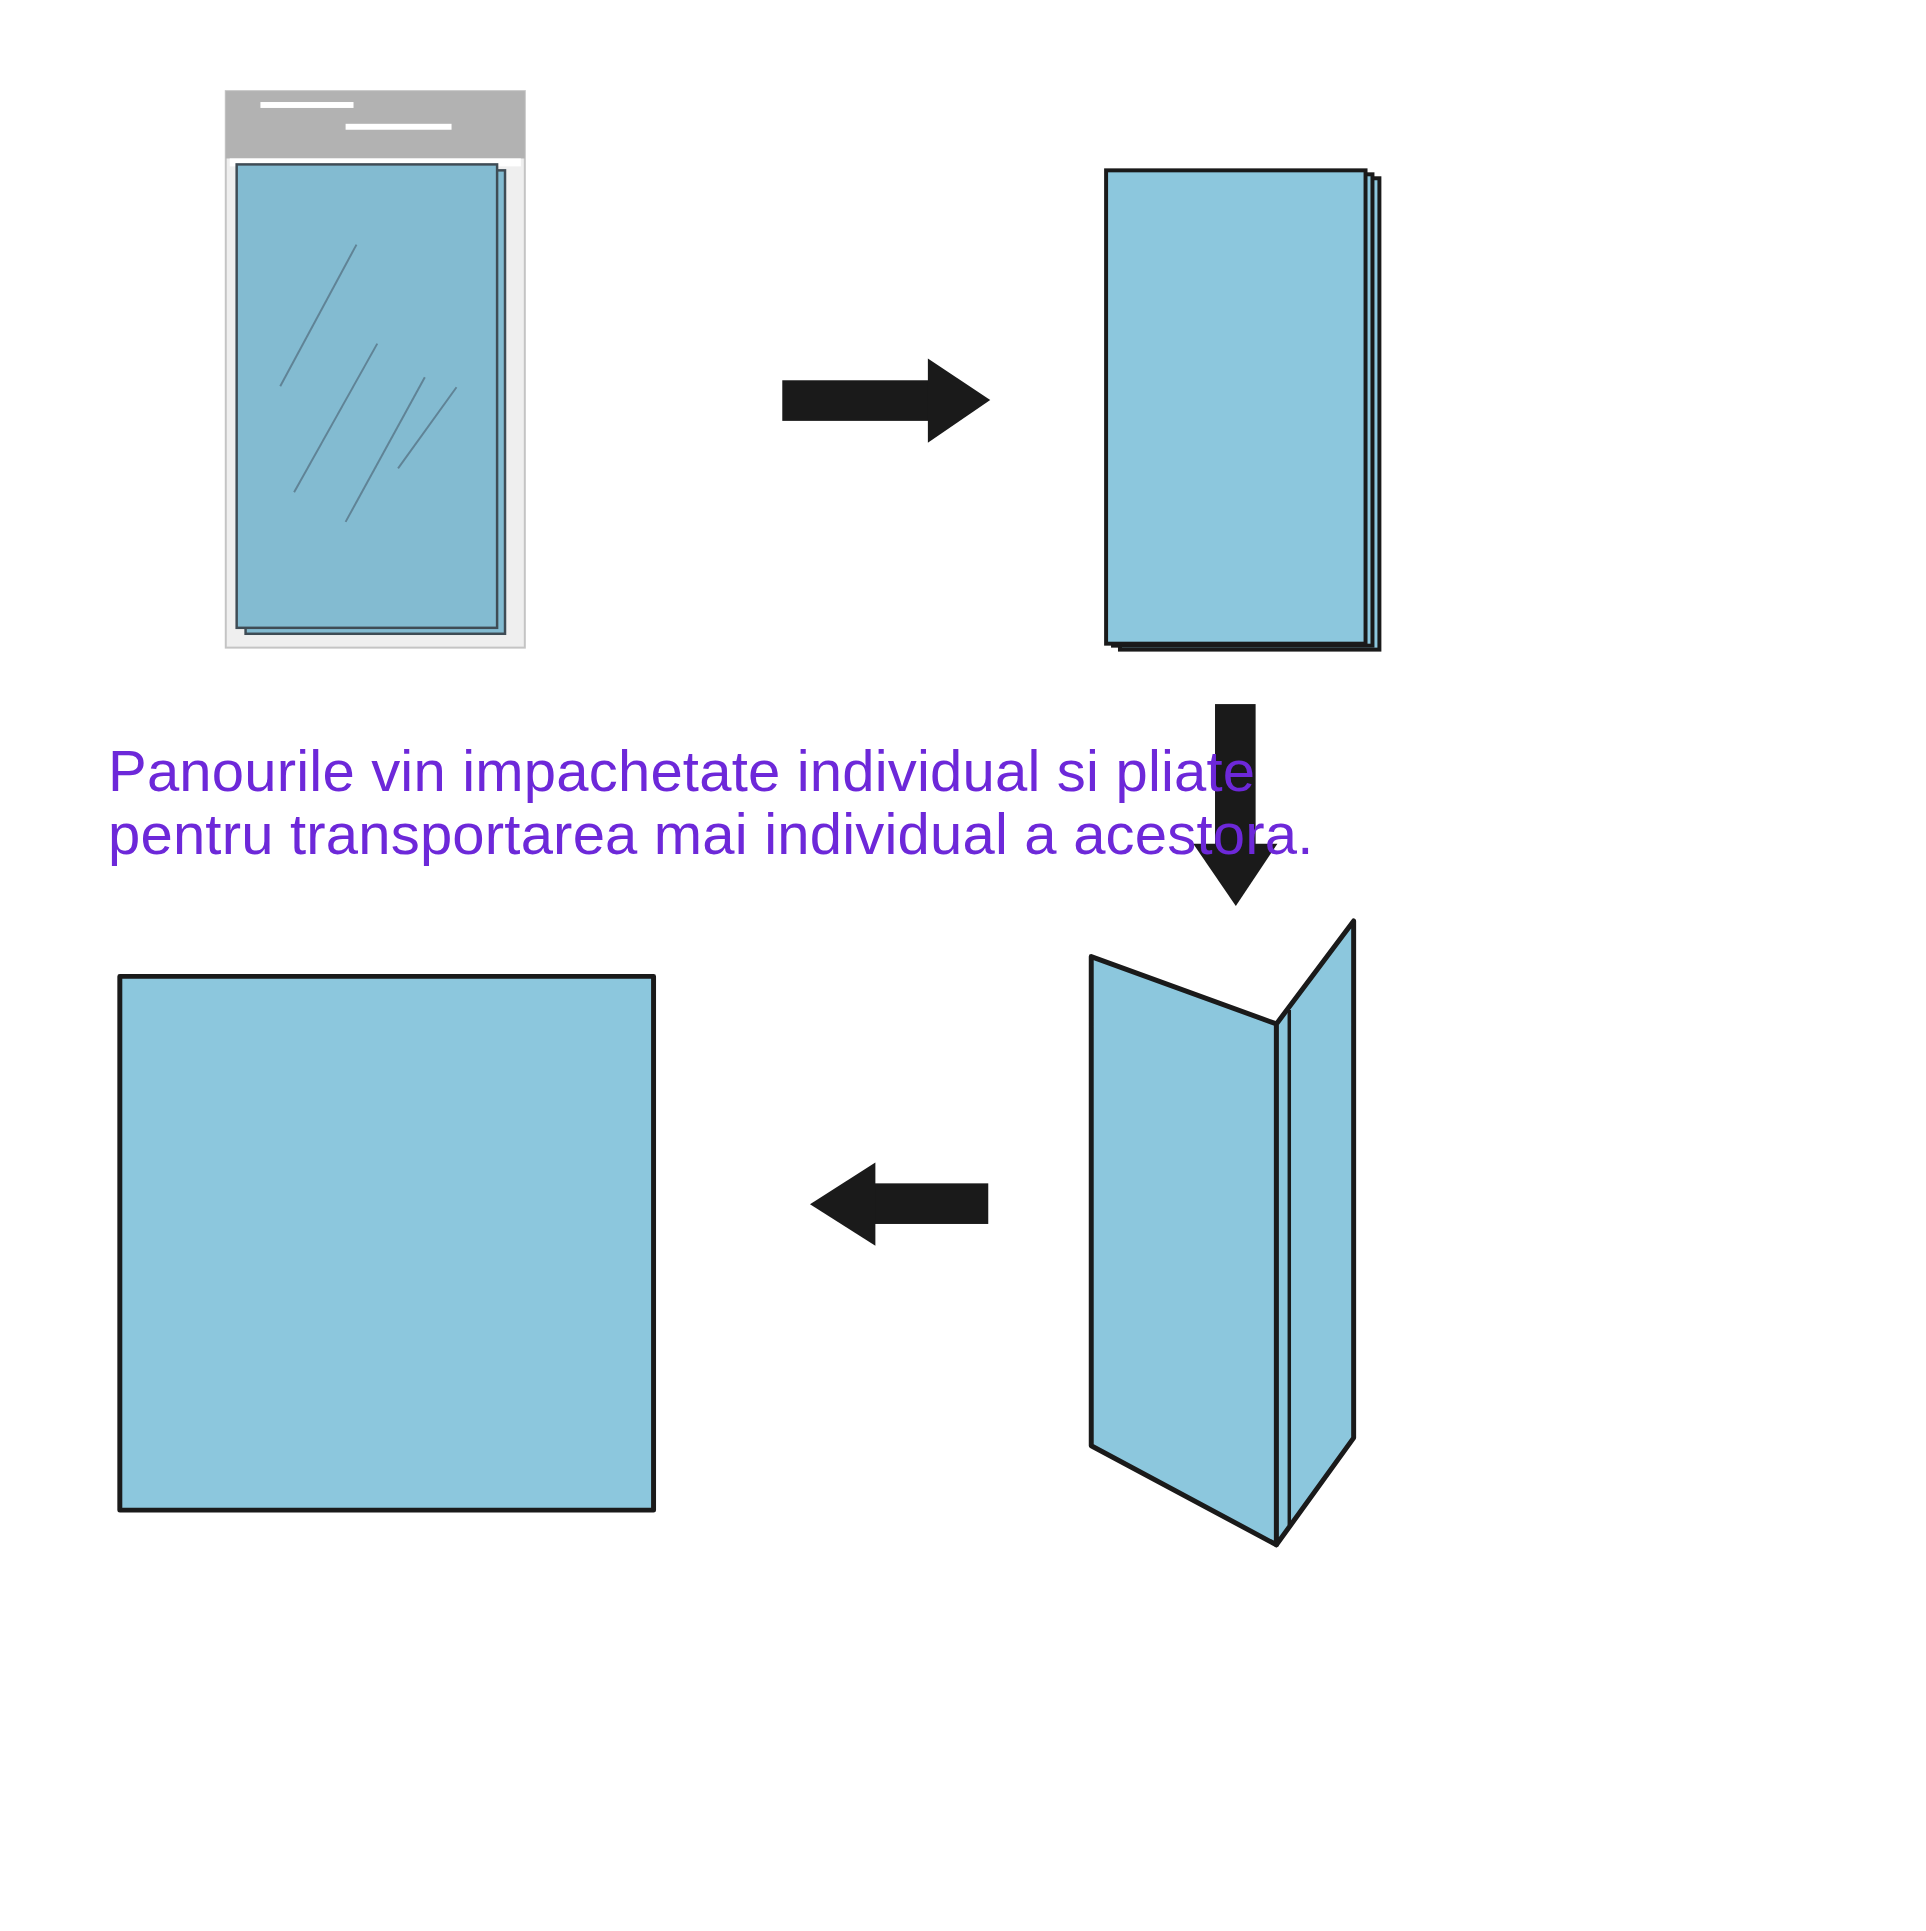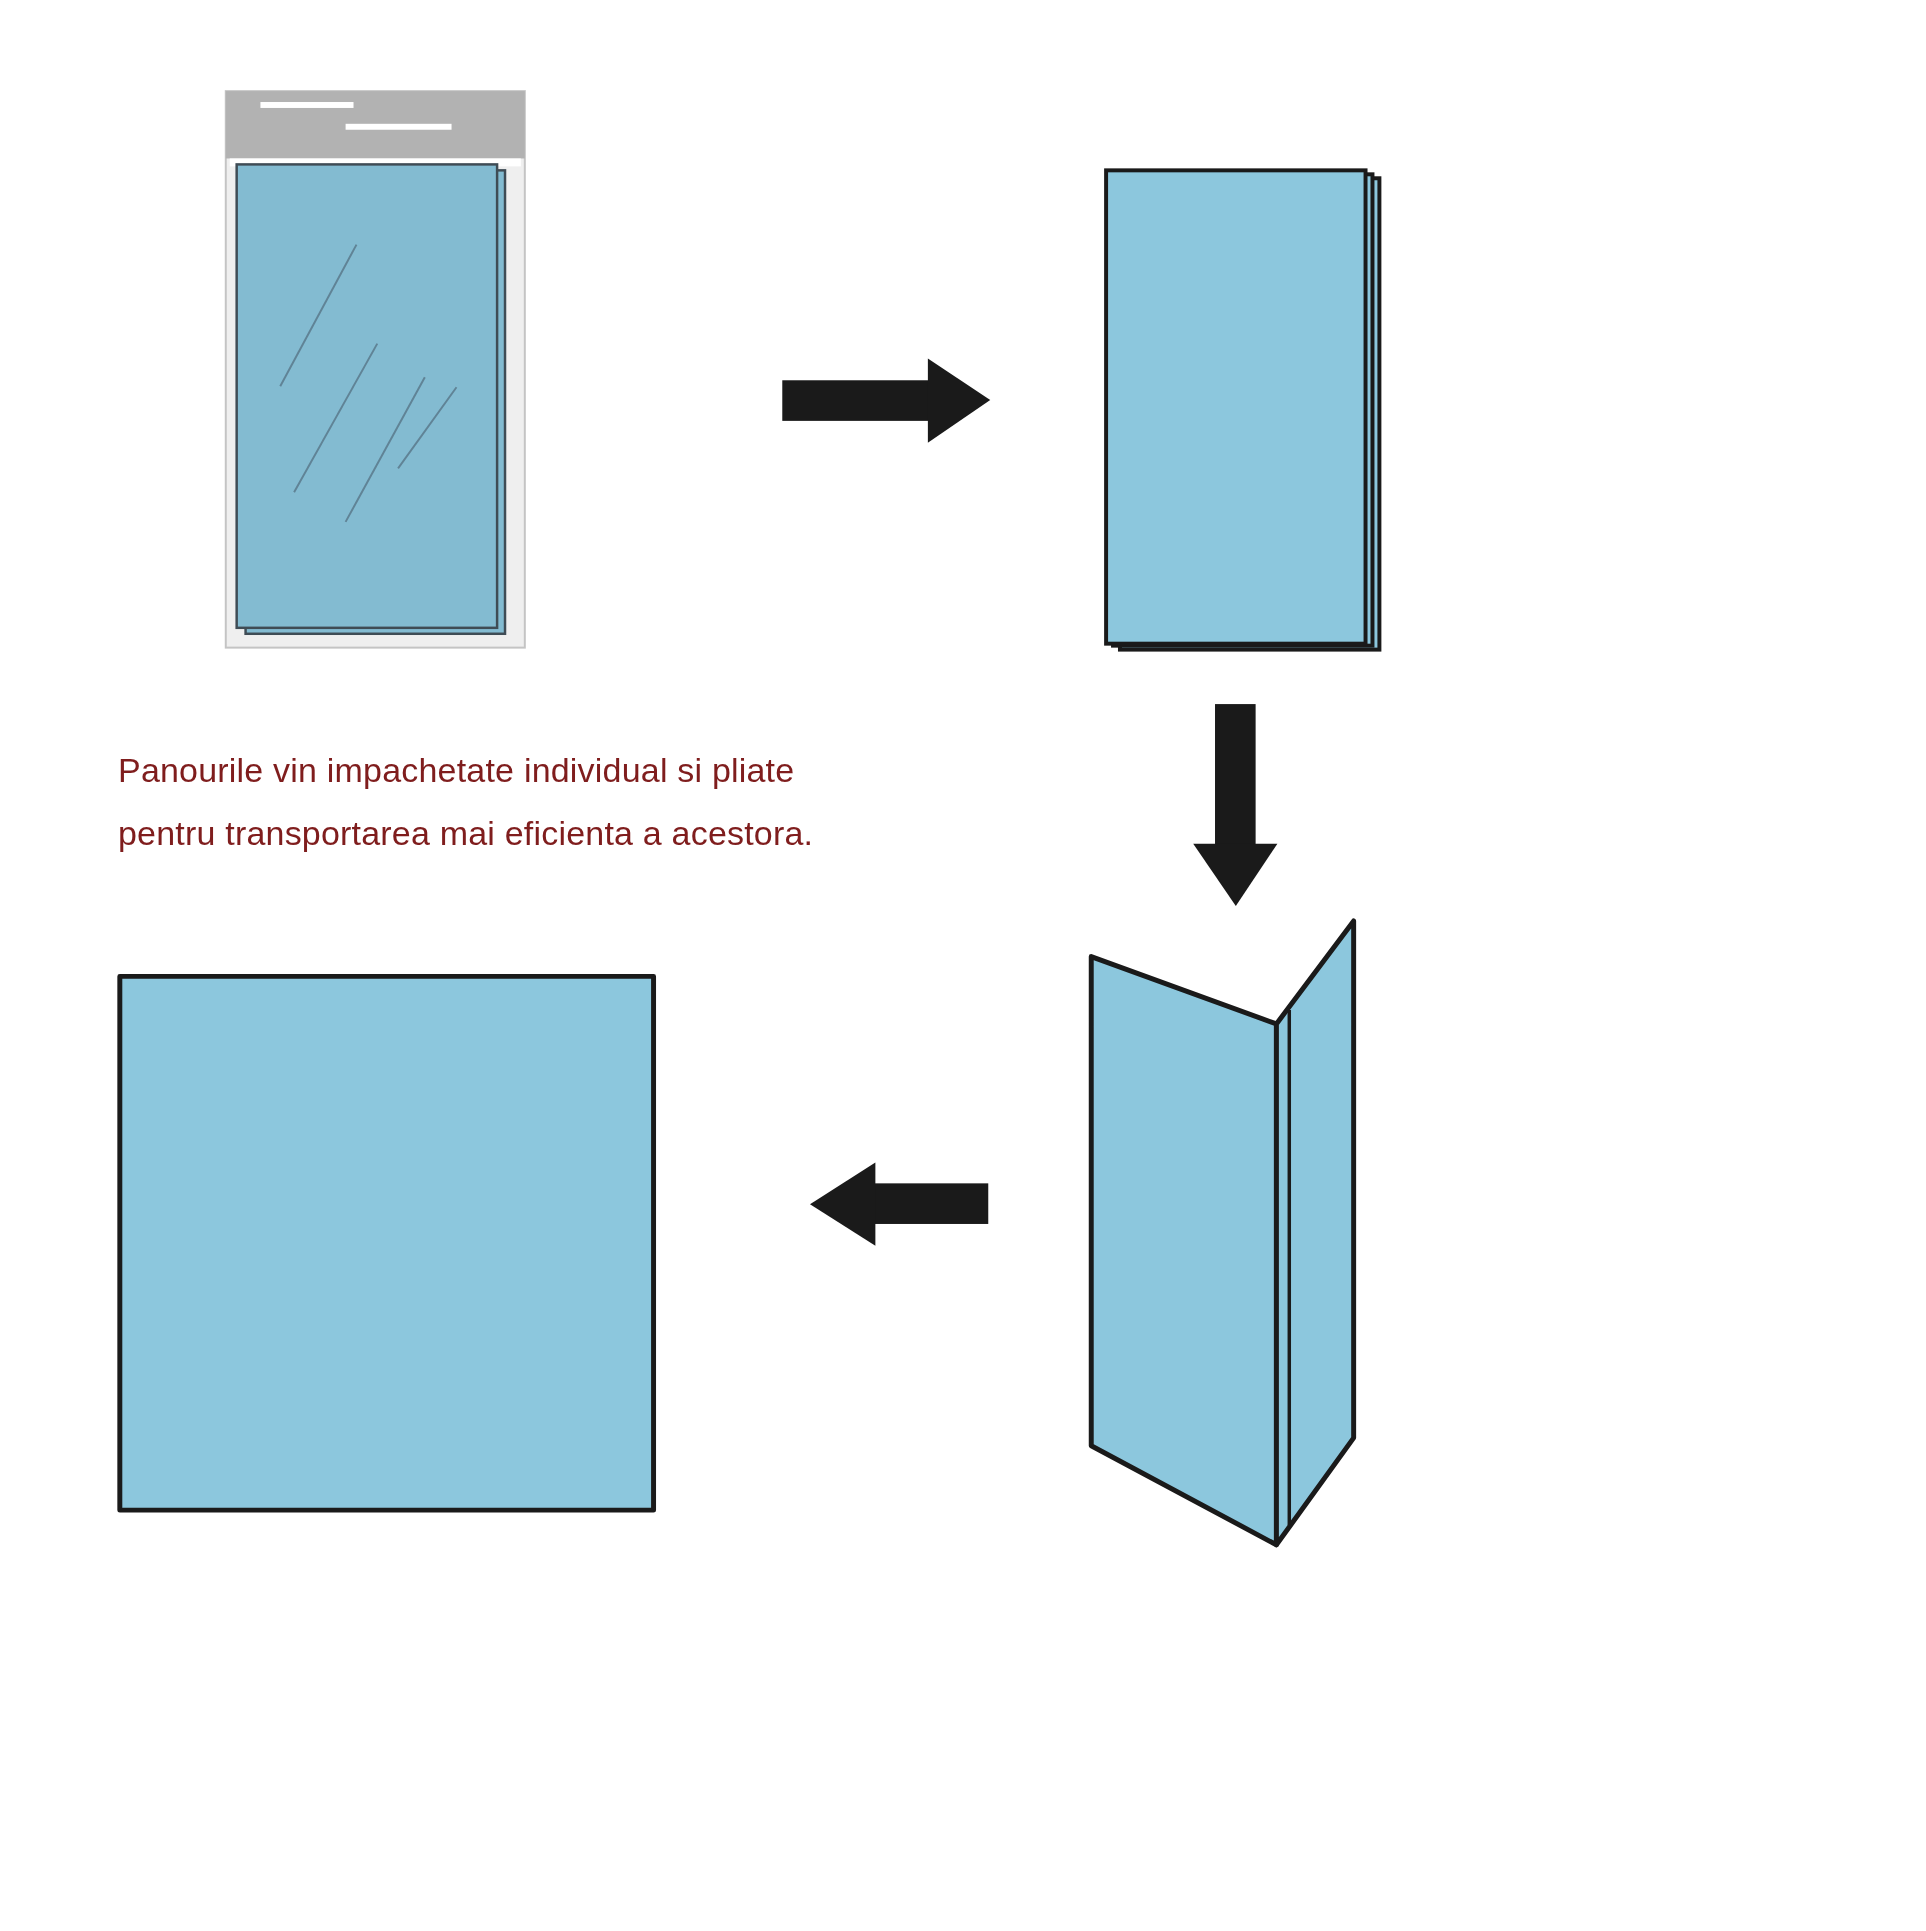--- a/index.html
+++ b/index.html
@@ -15,25 +15,25 @@
     background: #ffffff;
     overflow: hidden;
   }
   .diagram-svg {
     position: absolute;
     left: 0;
     top: 0;
   }
   .caption {
     position: absolute;
-    left: 118px;
+    left: 108px;
     top: 739px;
-    font-size: 34px;
+    font-size: 58px;
     line-height: 63px;
-    color: #7f1d1d;
+    color: #6d28d9;
     letter-spacing: 0.2px;
     white-space: nowrap;
   }
   
   .panel-outline { stroke: #1a1a1a; stroke-width: 5; stroke-linejoin: round; }
   .page-outline  { stroke: #1a1a1a; stroke-width: 4; }
   .pkg-outline   { stroke: #c4c4c4; stroke-width: 2; }
   .pkg-panel-outline { stroke: #3f4c55; stroke-width: 2.5; }
   .shine { stroke: #5a7a8c; stroke-width: 2; opacity: 0.85; }
   .inner-fold-line { stroke: #1a1a1a; stroke-width: 3.5; }
@@ -87,17 +87,17 @@
     </g>
 
     <g>
       <rect class="panel-outline" x="121" y="986" width="539" height="539" fill="#8CC7DD"></rect>
     </g>
 
   </svg>
 
   <div class="caption">
     <div>Panourile vin impachetate individual si pliate</div>
-    <div>pentru transportarea mai eficienta a acestora.</div>
+    <div>pentru transportarea mai individual a acestora.</div>
   </div>
 
 </div>
 
 
 </body></html>

